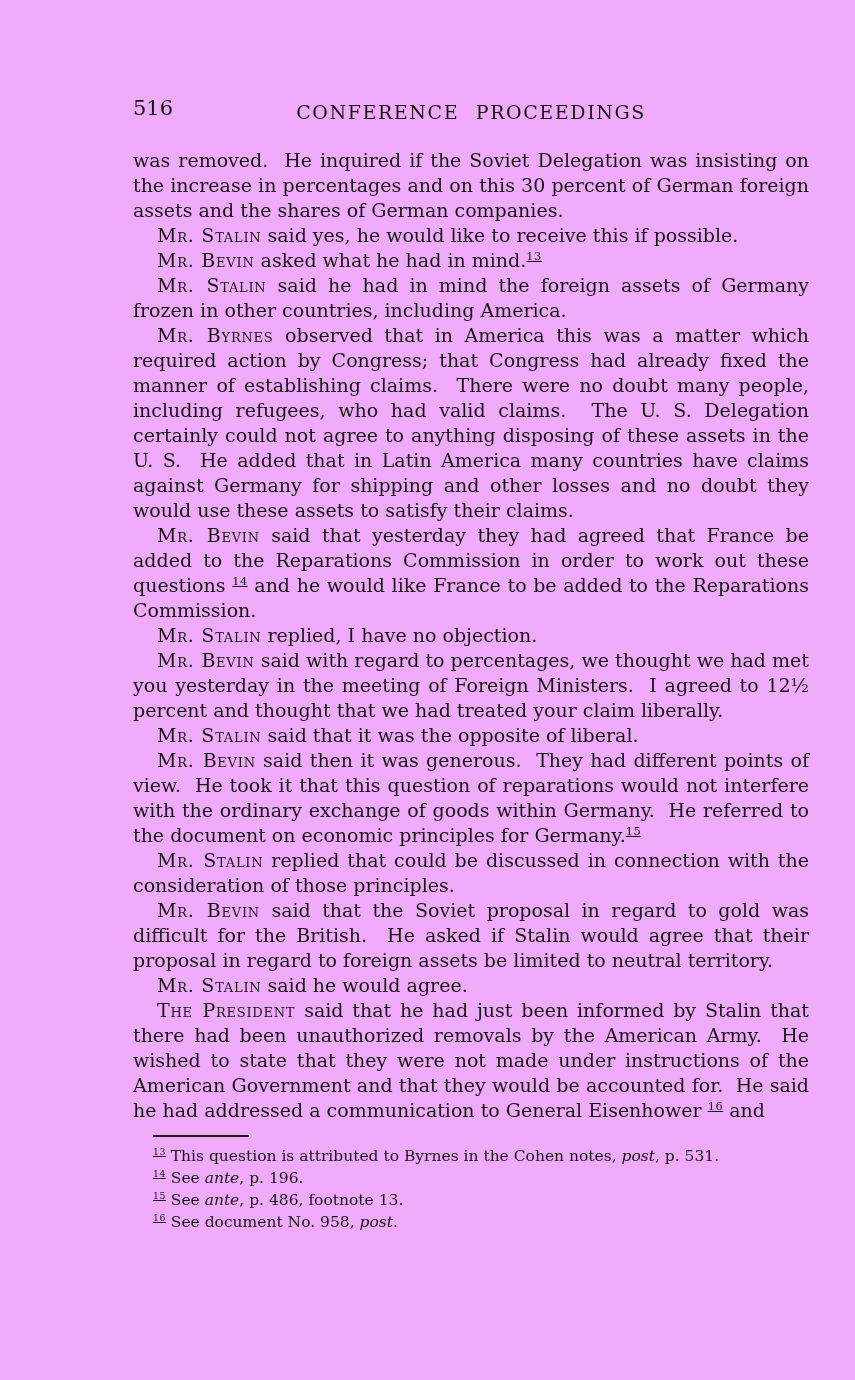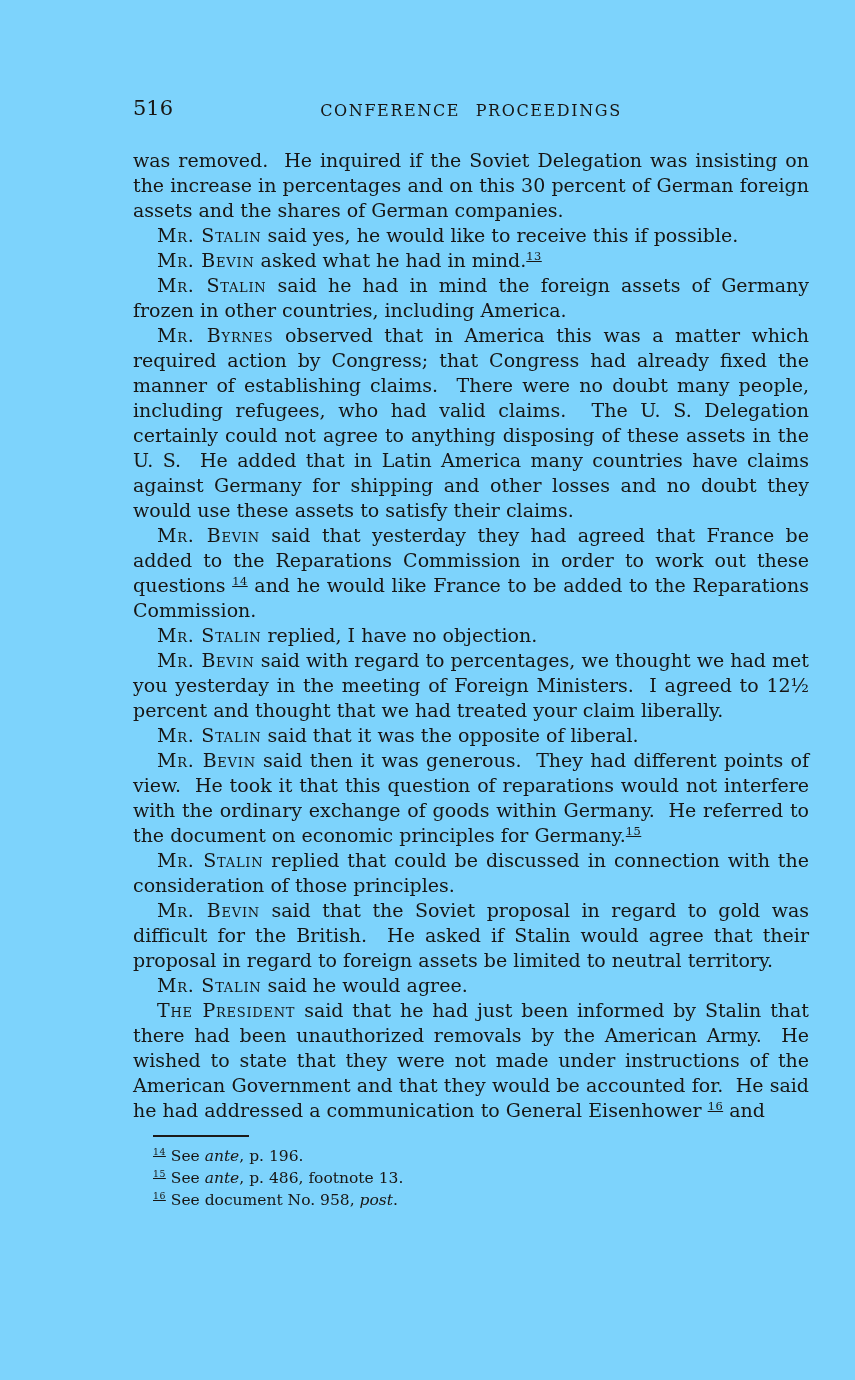--- a/index.html
+++ b/index.html
@@ -4,38 +4,38 @@
 <style>
   html, body { margin: 0; padding: 0; }
   body {
     width: 855px; height: 1380px;
     background: #fbfaf7;
     font-family: "DejaVu Serif", serif;
   }
   .page {
     position: relative;
     width: 855px; height: 1380px;
-    background: #7dd3fc;
+    background: #f0abfc;
     color: #181614;
     overflow: hidden;
   }
   .content {
     position: absolute;
     left: 133px; top: 96px;
     width: 676px;
   }
   .pagehead { position: relative; height: 30px; }
   .pagenum {
     position: absolute; left: 0; top: 0;
     font-size: 21px; line-height: 24px;
   }
   .runhead {
     display: block;
     text-align: center;
-    font-size: 16px;
+    font-size: 19px;
     letter-spacing: 1.6px;
     word-spacing: 9px;
     padding-top: 5px;
   }
   .bodytext {
     margin-top: 22px;
     font-size: 19px;
     line-height: 25px;
     text-align: justify;
   }
@@ -88,20 +88,21 @@
         <p class="para indent"><span class="sc">Mr. Bevin</span><span> said then it was generous.&nbsp; They had different points of view.&nbsp; He took it that this question of reparations would not interfere with the ordinary exchange of goods within Germany.&nbsp; He referred to the document on economic principles for Germany.</span><span class="sup">15</span></p>
         <p class="para indent"><span class="sc">Mr. Stalin</span><span> replied that could be discussed in connection with the consideration of those principles.</span></p>
         <p class="para indent"><span class="sc">Mr. Bevin</span><span> said that the Soviet proposal in regard to gold was difficult for the British.&nbsp; He asked if Stalin would agree that their proposal in regard to foreign assets be limited to neutral territory.</span></p>
         <p class="para indent"><span class="sc">Mr. Stalin</span><span> said he would agree.</span></p>
         <p class="para indent"><span class="sc">The President</span><span> said that he had just been informed by Stalin that there had been unauthorized removals by the American Army.&nbsp; He wished to state that they were not made under instructions of the American Government and that they would be accounted for.&nbsp; He said he had addressed a communication to General&nbsp;Eisenhower </span><span class="sup">16</span><span> and</span></p>
       </main>
 
     <footer class="footnotes">
       <div class="fnrule"></div>
       <div class="fnlist">
+          <p class="footnote"><span class="sup">13</span><span> This question is attributed to Byrnes in the Cohen notes, </span><span class="it">post</span><span>, p. 531.</span></p>
           <p class="footnote"><span class="sup">14</span><span> See </span><span class="it">ante</span><span>, p. 196.</span></p>
           <p class="footnote"><span class="sup">15</span><span> See </span><span class="it">ante</span><span>, p. 486, footnote 13.</span></p>
           <p class="footnote"><span class="sup">16</span><span> See document No. 958, </span><span class="it">post</span><span>.</span></p>
         </div>
     </footer>
 
   </div>
 </div>
 
 </body></html>

